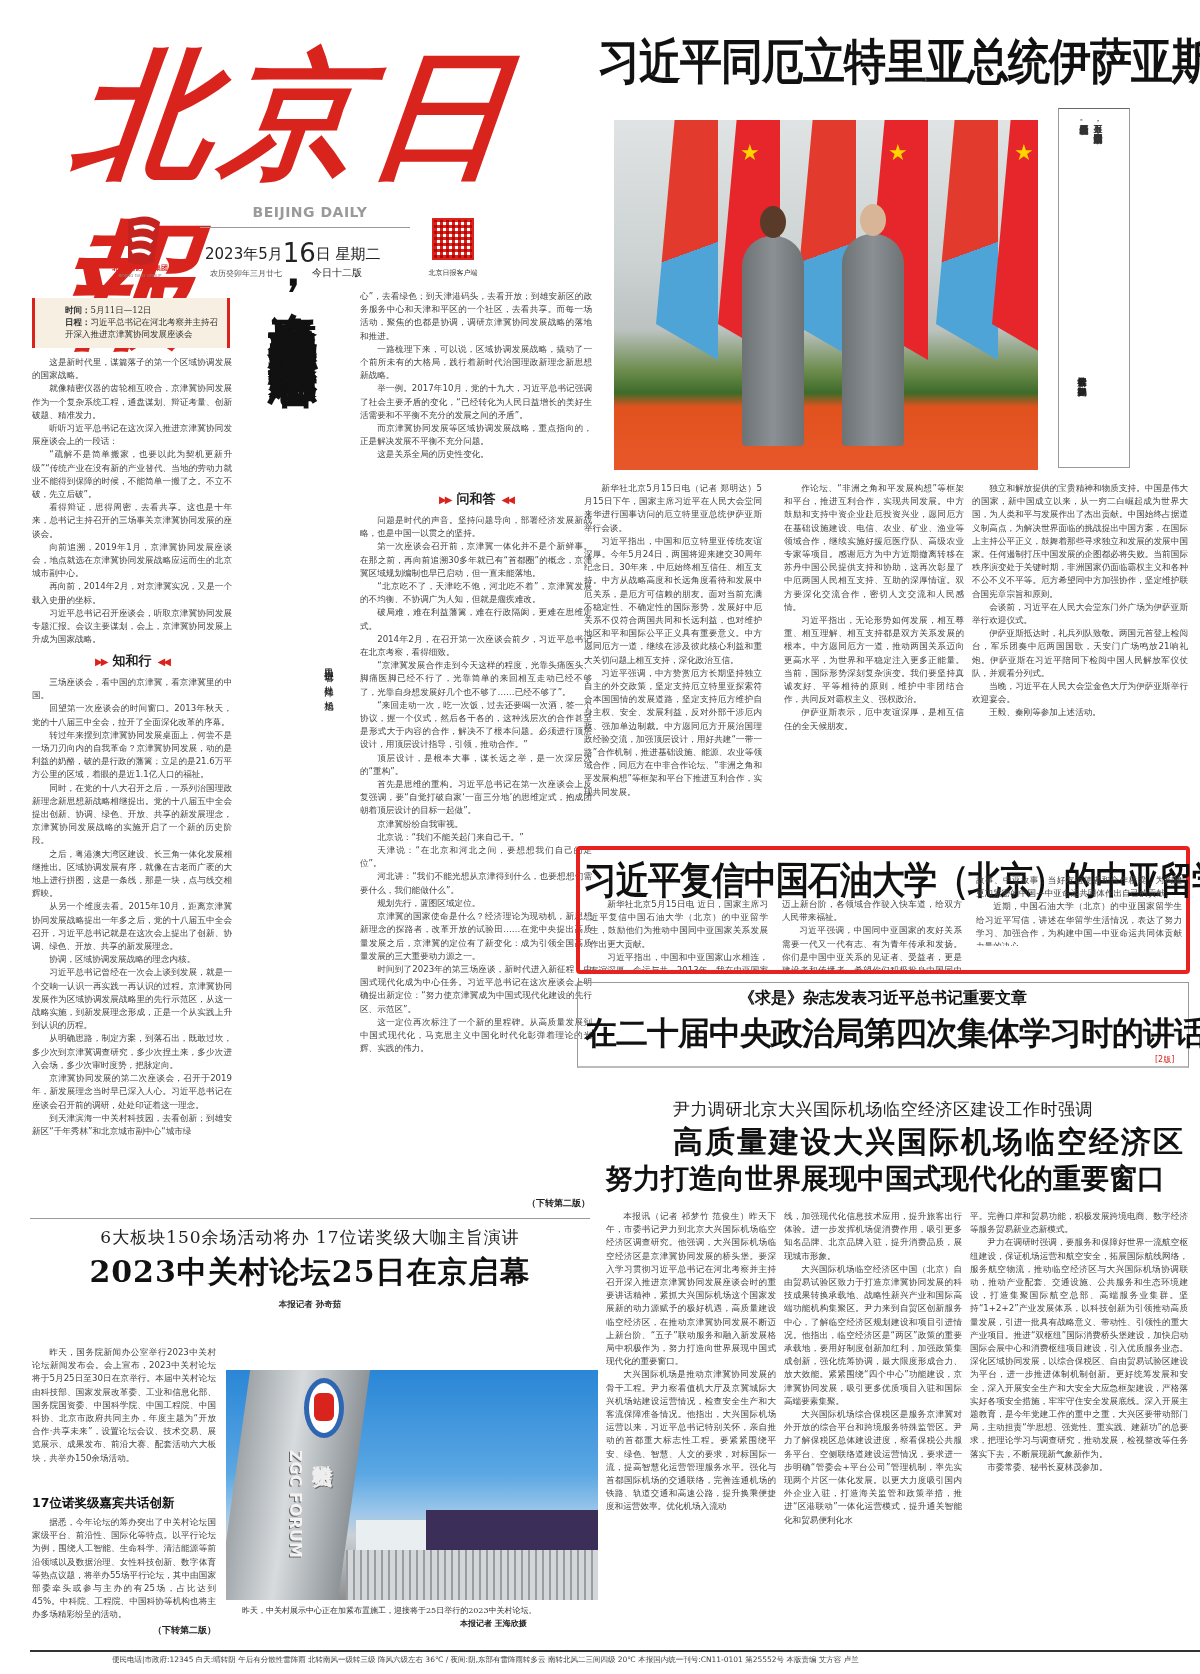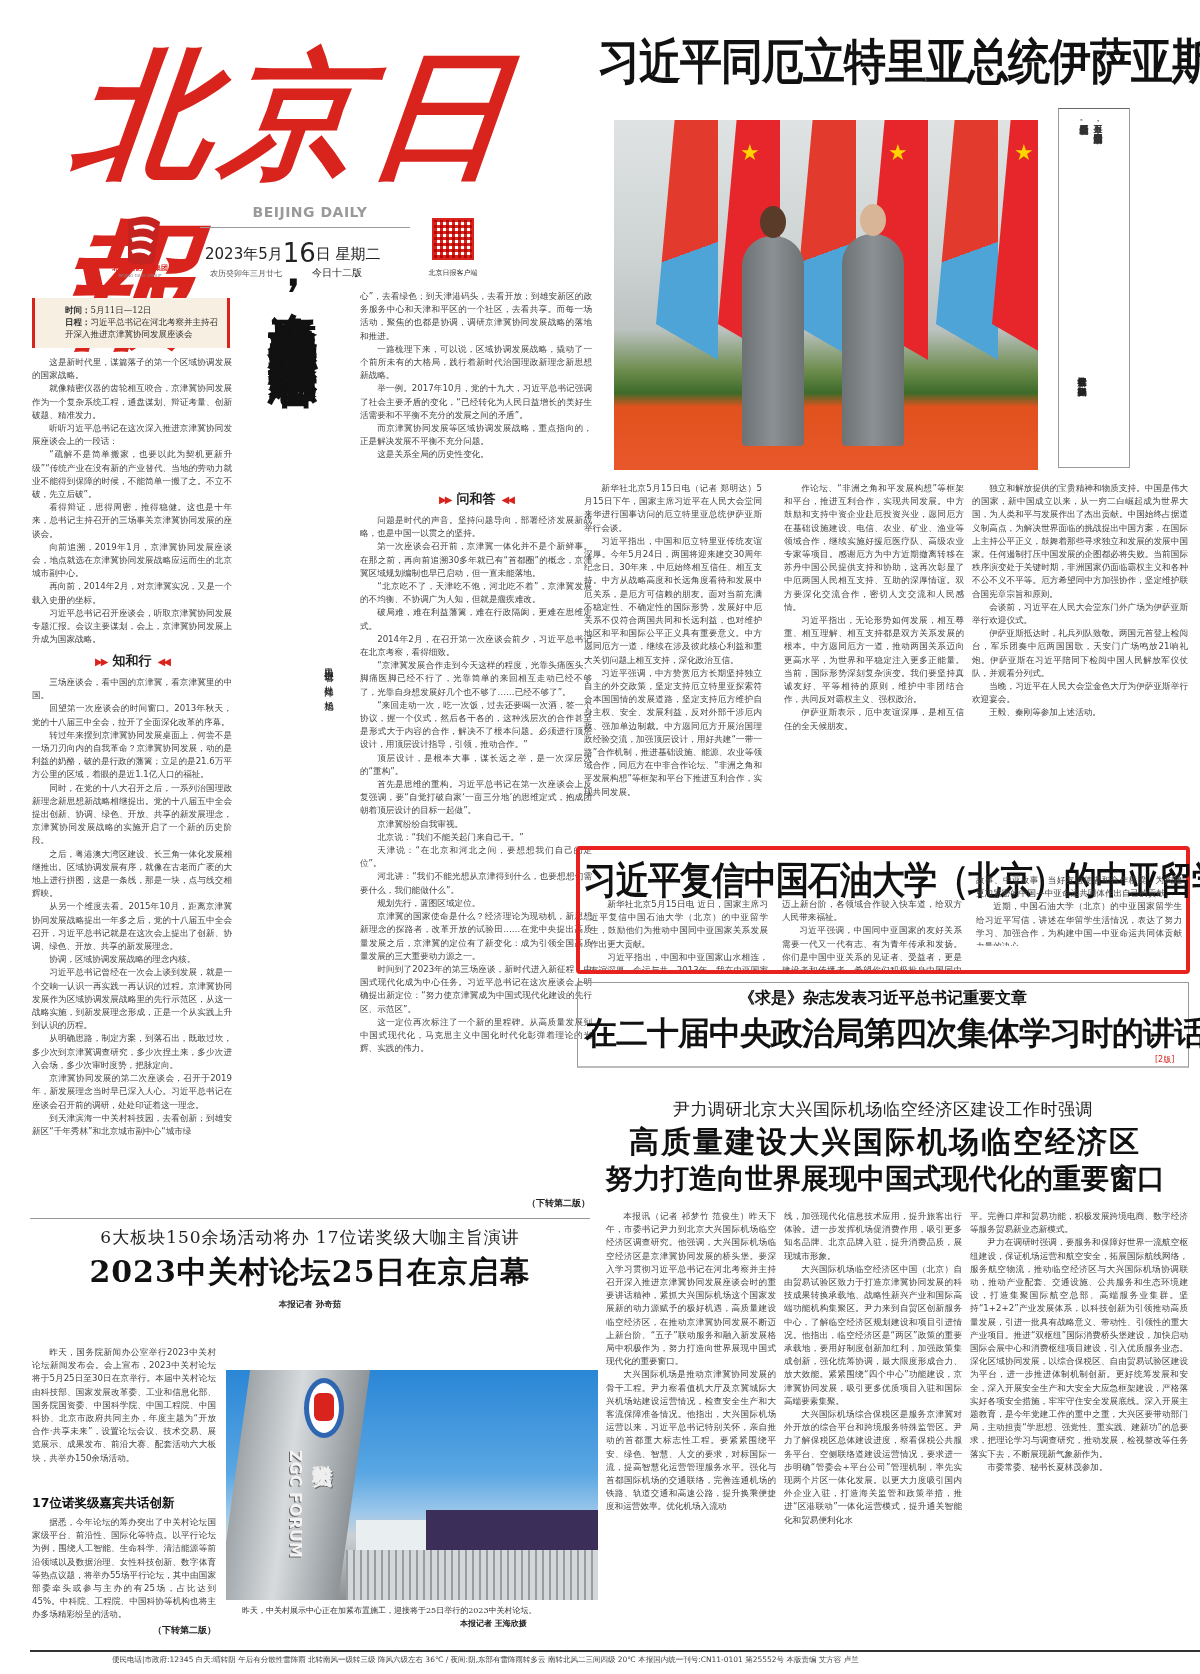--- a/index.html
+++ b/index.html
@@ -54,21 +54,21 @@
 
   
   .red-box { left: 576px; top: 846px; width: 614px; height: 128px; border: 4px solid #e8231f; border-radius: 4px; }
   .red-headline { left: 584px; top: 855px; width: 600px; font-size: 33px; font-weight: bold; color: #111; white-space: nowrap; letter-spacing: -1px; transform: scaleY(1.15); transform-origin: top left; }
   .qiushi-box { left: 577px; top: 982px; width: 612px; height: 86px; border: 1px solid #999; border-bottom: 2px solid #bbb; }
   .qiushi-sub { left: 577px; top: 988px; width: 612px; text-align: center; font-size: 16px; font-weight: bold; color: #111; }
   .qiushi-headline { left: 585px; top: 1012px; width: 600px; text-align: center; font-size: 32px; font-weight: bold; color: #111; white-space: nowrap; letter-spacing: -1px; }
   .page-ref { left: 1155px; top: 1054px; font-size: 8px; color: #d9231d; }
 
   .airport-sub { left: 577px; top: 1098px; width: 612px; text-align: center; font-size: 17px; color: #222; letter-spacing: 0.5px; }
-  .airport-h1 { left: 585px; top: 1122px; width: 600px; text-align: center; font-family: "DejaVu Serif", serif; font-weight: bold; font-size: 30px; color: #111; letter-spacing: 2px; white-space: nowrap; }
+  .airport-h1 { left: 585px; top: 1122px; width: 600px; text-align: right; font-family: "DejaVu Serif", serif; font-weight: bold; font-size: 30px; color: #111; letter-spacing: 2px; white-space: nowrap; }
   .airport-h2 { left: 585px; top: 1160px; width: 600px; text-align: center; font-family: "DejaVu Serif", serif; font-weight: bold; font-size: 28px; color: #111; letter-spacing: 0px; white-space: nowrap; }
 
   .rule-h { height: 1px; background: #999; }
   .zgc-sub { left: 30px; top: 1226px; width: 560px; text-align: center; font-family: "DejaVu Serif", serif; font-size: 17px; color: #222; letter-spacing: 1px; }
   .zgc-headline { left: 30px; top: 1252px; width: 560px; text-align: center; font-family: "DejaVu Serif", serif; font-weight: bold; font-size: 30px; color: #111; letter-spacing: 1px; white-space: nowrap; }
   .zgc-byline { left: 30px; top: 1299px; width: 560px; text-align: center; font-size: 8.5px; font-weight: bold; color: #333; }
   .zgc-subhead { left: 32px; top: 1495px; width: 180px; font-size: 12.5px; font-weight: bold; color: #111; }
   .zgc-photo { left: 226px; top: 1370px; width: 372px; height: 230px; overflow: hidden; background: linear-gradient(180deg, #2a86d6 0%, #5aa7e3 45%, #9cc7ea 62%, #c9d1d6 72%, #8e8f90 100%); }
   .zgc-caption { left: 226px; top: 1605px; width: 372px; font-family: "DejaVu Serif", serif; font-size: 8px; color: #333; line-height: 12px; text-indent: 2em; }
   .zgc-credit { left: 460px; top: 1618px; font-size: 8px; font-weight: bold; color: #222; }
@@ -146,21 +146,21 @@
 <div class="abs time-box">
   <div style="padding-left:22px;"><b>时间：</b><span>5月11日—12日</span></div>
   <div style="padding-left:22px;"><b>日程：</b><span>习近平总书记在河北考察并主持召开深入推进京津冀协同发展座谈会</span></div>
 </div>
 
 <div class="col body-text" style="left:32px; top:356px; width:200px; height:290px;">
   <p>这是新时代里，谋篇落子的第一个区域协调发展的国家战略。</p>
   <p>就像精密仪器的齿轮相互咬合，京津冀协同发展作为一个复杂系统工程，通盘谋划、辩证考量、创新破题、精准发力。</p>
   <p>听听习近平总书记在这次深入推进京津冀协同发展座谈会上的一段话：</p>
   <p>“疏解不是简单搬家，也要以此为契机更新升级”“传统产业在没有新的产业替代、当地的劳动力就业不能得到保障的时候，不能简单一搬了之。不立不破，先立后破”。</p>
-  <p>看得辩证，思得周密，推得稳健。这也是十年来，总书记主持召开的三场事关京津冀协同发展的座谈会。</p>
+  <p>看得辩证，思得周密，去看共享。这也是十年来，总书记主持召开的三场事关京津冀协同发展的座谈会。</p>
   <p>向前追溯，2019年1月，京津冀协同发展座谈会，地点就选在京津冀协同发展战略应运而生的北京城市副中心。</p>
   <p>再向前，2014年2月，对京津冀实况，又是一个载入史册的坐标。</p>
   <p>习近平总书记召开座谈会，听取京津冀协同发展专题汇报。会议主要谋划，会上，京津冀协同发展上升成为国家战略。</p>
 
 </div>
 <div class="abs section-head" style="left:32px; top:652px; width:200px;">
   <span class="arr">▶▶</span><span>知和行</span><span class="arr">◀◀</span>
 </div>
 <div class="col body-text" style="left:32px; top:676px; width:200px; height:536px;">
   <p>三场座谈会，看中国的京津冀，看京津冀里的中国。</p>

